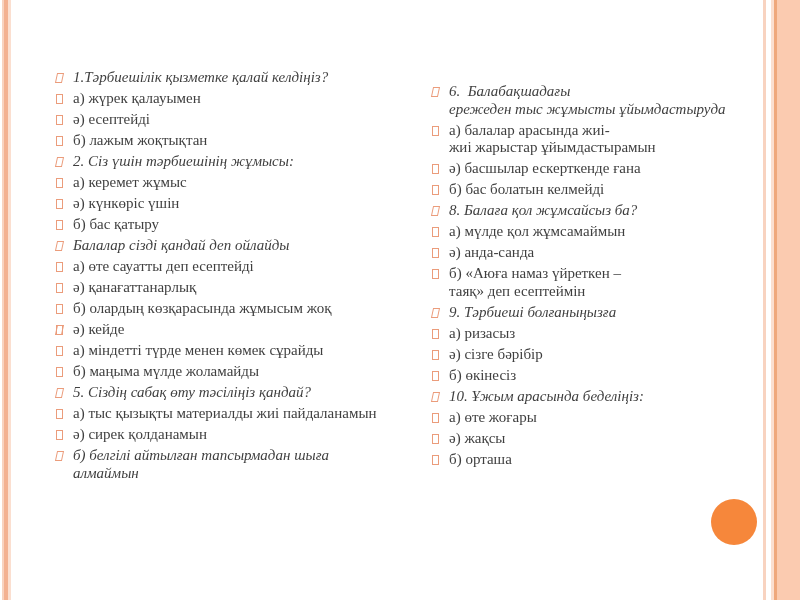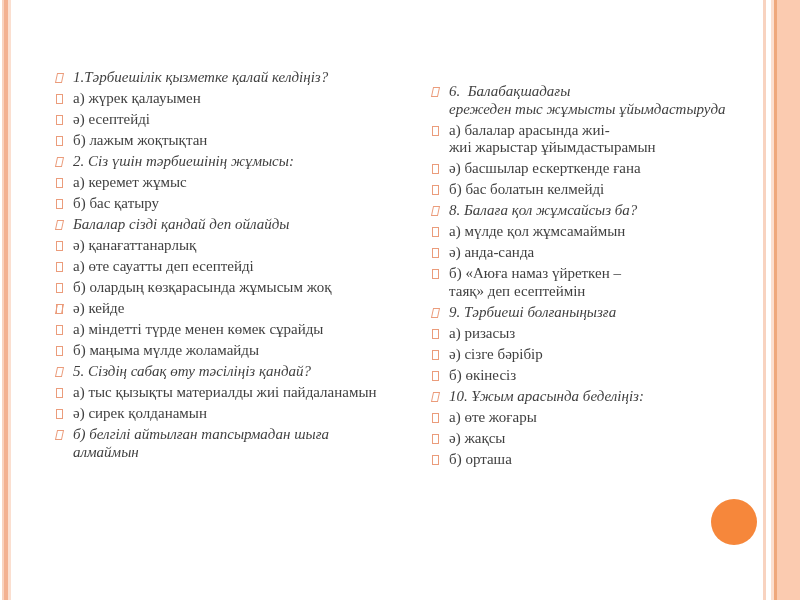--- a/index.html
+++ b/index.html
@@ -86,24 +86,25 @@
   <div class="orange-circle"></div>
 
   <div class="col left">
     <ul class="blist">
         <li class="it"><span class="bullet"></span><span class="txt">1.Тәрбиешілік қызметке қалай келдіңіз?</span></li>
         <li class=""><span class="bullet"></span><span class="txt">а) жүрек қалауымен</span></li>
         <li class=""><span class="bullet"></span><span class="txt">ә) есептейді</span></li>
         <li class=""><span class="bullet"></span><span class="txt">б) лажым жоқтықтан</span></li>
         <li class="it"><span class="bullet"></span><span class="txt">2. Сіз үшін тәрбиешінің жұмысы:</span></li>
         <li class=""><span class="bullet"></span><span class="txt">а) керемет жұмыс</span></li>
+        <li class=""><span class="bullet"></span><span class="txt">ә) күнкөріс үшін</span></li>
         <li class=""><span class="bullet"></span><span class="txt">б) бас қатыру</span></li>
         <li class="it"><span class="bullet"></span><span class="txt">Балалар сізді қандай деп ойлайды</span></li>
+        <li class=""><span class="bullet"></span><span class="txt">а) өте сауатты деп есептейді</span></li>
         <li class=""><span class="bullet"></span><span class="txt">ә) қанағаттанарлық</span></li>
-        <li class=""><span class="bullet"></span><span class="txt">а) өте сауатты деп есептейді</span></li>
         <li class=""><span class="bullet"></span><span class="txt">б) олардың көзқарасында жұмысым жоқ</span></li>
         <li class="it"><span class="bullet"></span></li>
         <li class=""><span class="bullet"></span><span class="txt">ә) кейде</span></li>
         <li class=""><span class="bullet"></span><span class="txt">а) міндетті түрде менен көмек сұрайды</span></li>
         <li class=""><span class="bullet"></span><span class="txt">б) маңыма мүлде жоламайды</span></li>
         <li class="it"><span class="bullet"></span><span class="txt">5. Сіздің сабақ өту тәсіліңіз қандай?</span></li>
         <li class=""><span class="bullet"></span><span class="txt">а) тыс қызықты материалды жиі пайдаланамын</span></li>
         <li class=""><span class="bullet"></span><span class="txt">ә) сирек қолданамын</span></li>
         <li class="it"><span class="bullet"></span><span class="txt">б) белгілі айтылған тапсырмадан шыға
 алмаймын</span></li>

